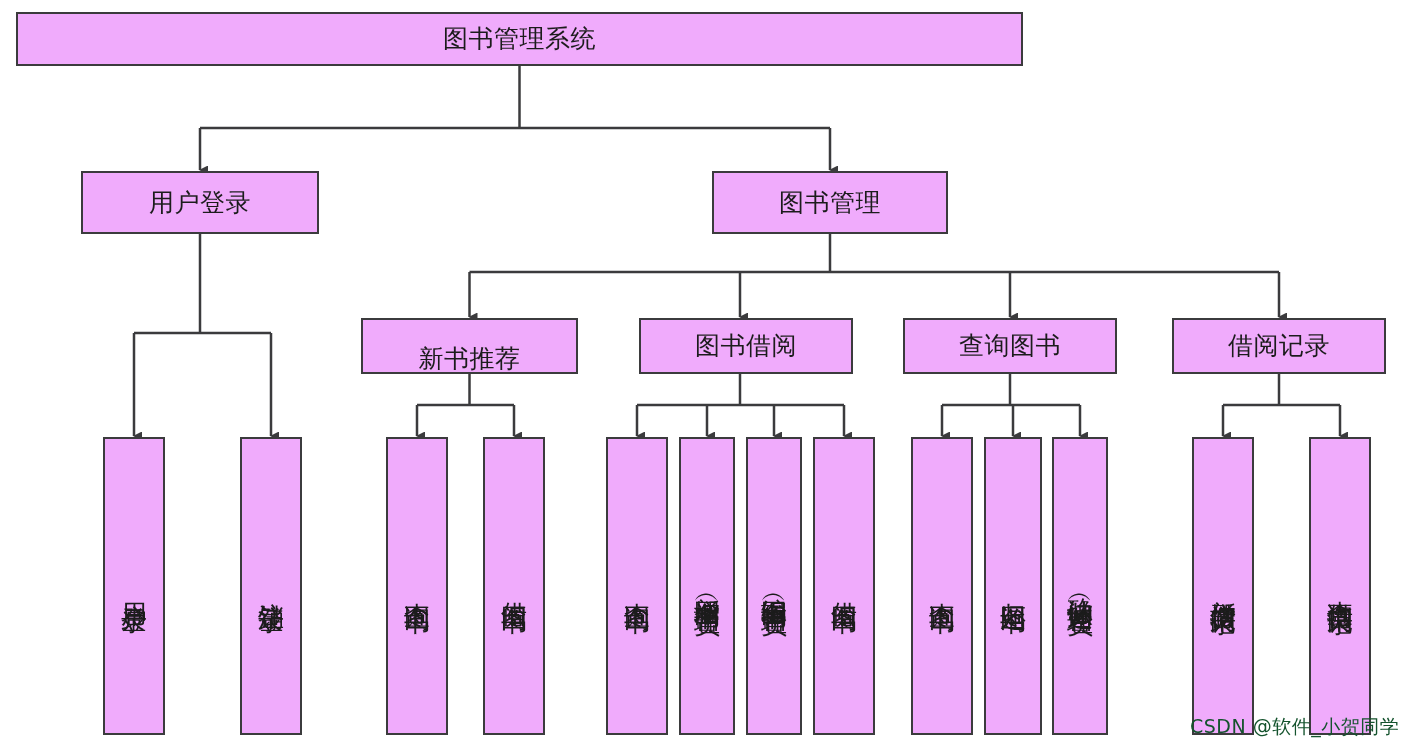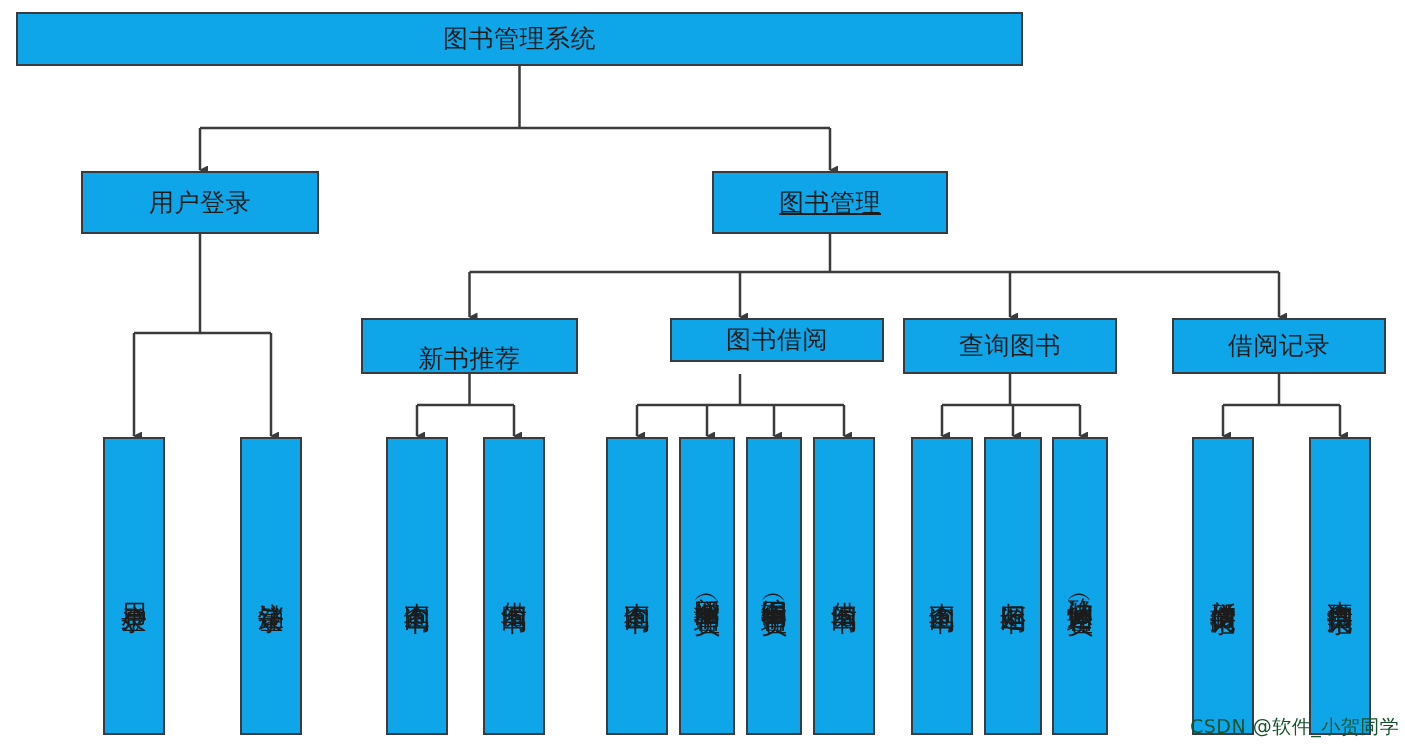--- a/index.html
+++ b/index.html
@@ -20,21 +20,21 @@
     left: 0;
     top: 0;
     width: 1405px;
     height: 747px;
     pointer-events: none;
   }
   .node {
     position: absolute;
     box-sizing: border-box;
     border: 2.5px solid #3b3b3d;
-    background: #0ea5e9;
+    background: #f0abfc;
     display: flex;
     align-items: center;
     justify-content: center;
     color: #1c1c1c;
   }
   .node.h {
     font-size: 25px;
     line-height: 1.1;
     letter-spacing: 0.5px;
   }
@@ -108,27 +108,27 @@
       </g>
   </svg>
 
   <div id="nodes-layer">
       <div class="node h" style="left: 16px; top: 12px; width: 1007px; height: 54px;">
         <span>图书管理系统</span>
       </div>
       <div class="node h" style="left: 81px; top: 171px; width: 238px; height: 63px;">
         <span>用户登录</span>
       </div>
-      <div class="node h" style="left: 712px; top: 171px; width: 236px; height: 63px; text-decoration: underline;">
+      <div class="node h" style="left: 712px; top: 171px; width: 236px; height: 63px;">
         <span>图书管理</span>
       </div>
       <div class="node h" style="left: 361px; top: 318px; width: 217px; height: 56px; align-items: flex-end;">
         <span>新书推荐</span>
       </div>
-      <div class="node h" style="left: 670px; top: 318px; width: 214px; height: 44px;">
+      <div class="node h" style="left: 639px; top: 318px; width: 214px; height: 56px;">
         <span>图书借阅</span>
       </div>
       <div class="node h" style="left: 903px; top: 318px; width: 214px; height: 56px;">
         <span>查询图书</span>
       </div>
       <div class="node h" style="left: 1172px; top: 318px; width: 214px; height: 56px;">
         <span>借阅记录</span>
       </div>
       <div class="node v" style="left: 103px; top: 437px; width: 62px; height: 298px;">
         <span class="vtext">用户登录</span>

